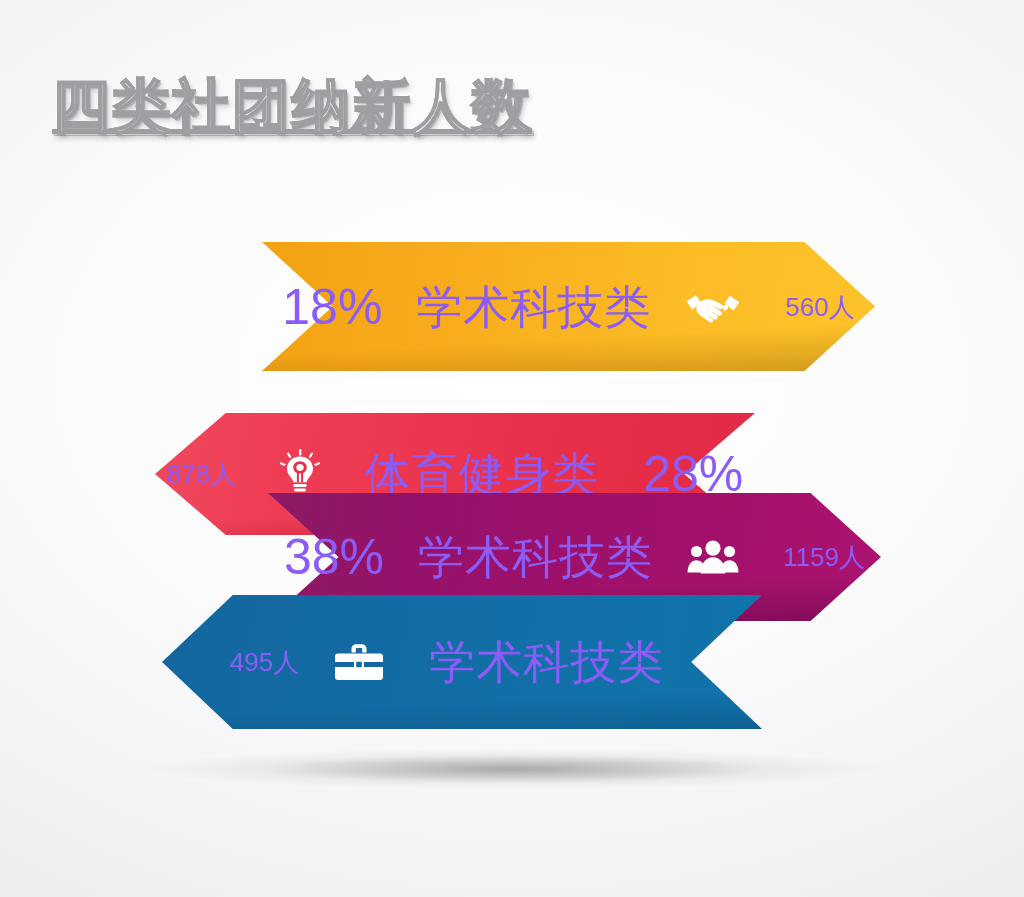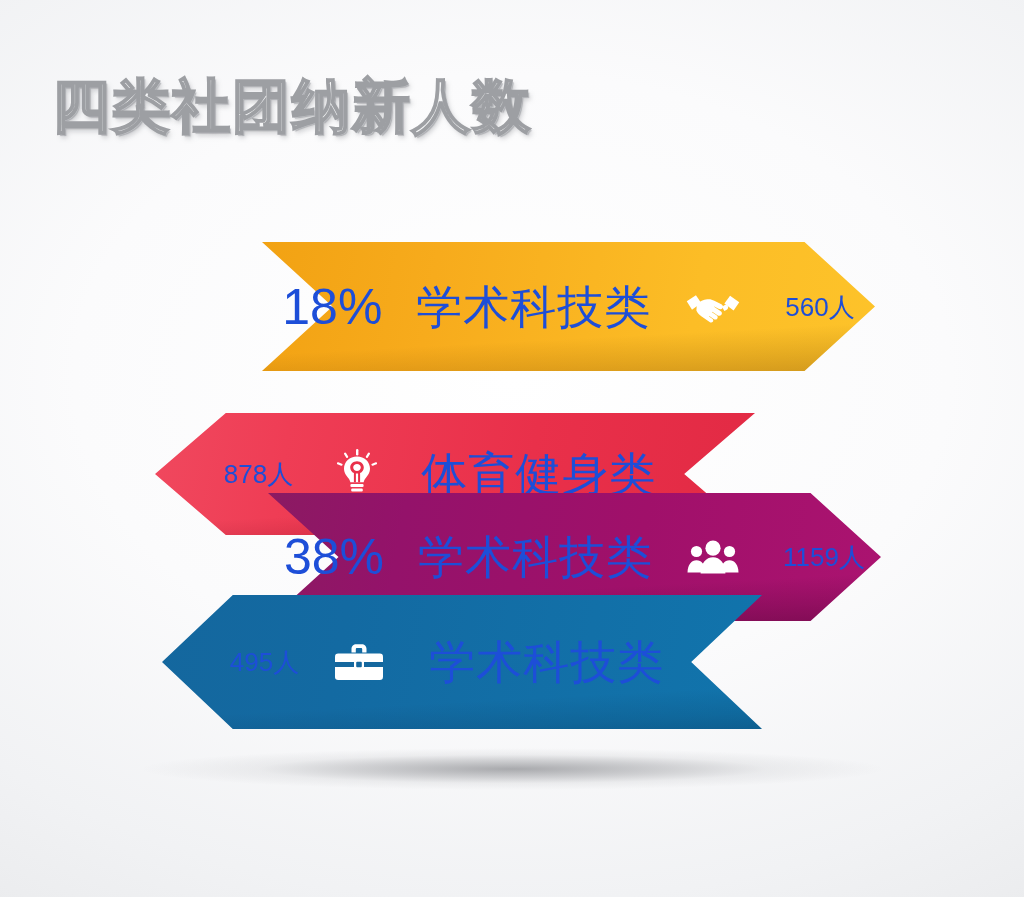--- a/index.html
+++ b/index.html
@@ -31,36 +31,37 @@
     font-weight: 700;
     letter-spacing: 2px;
     line-height: 76px;
     color: #f4f5f6;
     -webkit-text-stroke: 2px #9d9fa3;
     text-shadow:
        1px 1px 0 #c9cbcf,
        2px 2px 1px rgba(140,142,147,.55),
        3px 4px 5px rgba(120,122,128,.35);
     white-space: nowrap;
+    text-decoration: underline;
   }
 
   
   #banners {
     position: absolute;
     left: 0;
     top: 236px;
     width: 1024px;
     height: 510px;
   }
 
   .banner {
     position: absolute;
     display: flex;
     align-items: flex-start;
-    color: #1d4ed8;
+    color: #8b5cf6;
     user-select: none;
   }
 
   
   .plate {
     position: absolute;
     inset: 0;
     z-index: 0;
   }
 
@@ -271,20 +272,21 @@
                      C17.9 21.9 16.2 20.4 16.2 18.5 C16.2 16.6 17.9 15.1 20 15.1 Z" fill="#e9304a"></path>
 
             <rect x="13.4" y="35.1" width="13.2" height="3.0" rx="1.1"></rect>
             <rect x="14.2" y="39.6" width="11.6" height="3.0" rx="1.1"></rect>
             <rect x="15.6" y="44.1" width="8.8" height="3.4" rx="1.5"></rect>
           </svg>
         </span>
         <span class="gap-md"></span>
         <span class="cat">体育健身类</span>
         <span class="gap-md"></span>
+        <span class="pct">28%</span>
       </div>
     </div>
   </div>
 
   <div class="banner" id="row-academic">
     <div class="plate"></div>
     <div class="fold"></div>
     <div class="content">
       <div class="run center">
         <span class="pct">38%</span>

